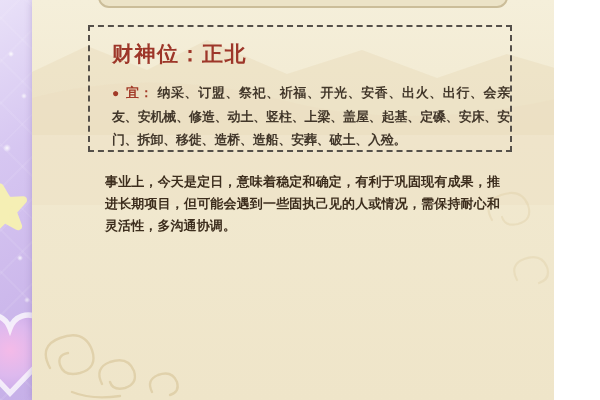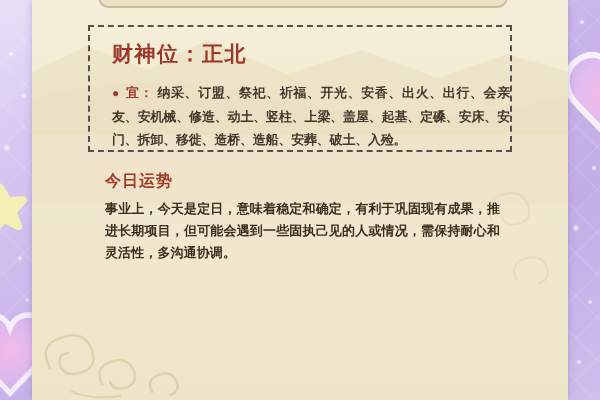--- a/index.html
+++ b/index.html
@@ -1,20 +1,20 @@
 <!DOCTYPE html>
 <html><head>
 <meta charset="utf-8">
 <style>
   * { margin:0; padding:0; box-sizing:border-box; }
   html,body { width:600px; height:400px; overflow:hidden; }
   body { font-family:"Liberation Sans","DejaVu Sans",sans-serif; }
 
   .stage{
-    position:relative; width:600px; height:400px; overflow:hidden;
+    position:relative; width:554px; height:400px; overflow:hidden;
     background:linear-gradient(150deg,#e9e1f8 0%, #d6c6f1 22%, #c8b2e9 52%, #c3ade6 72%, #d0bdee 100%);
     padding-left:24px;
   }
   
   .stage::before{
     content:""; position:absolute; inset:0;
     background:
       repeating-linear-gradient(45deg, rgba(255,255,255,.07) 0 2px, transparent 2px 30px),
       repeating-linear-gradient(-45deg, rgba(255,255,255,.07) 0 2px, transparent 2px 30px);
   }
@@ -142,18 +142,17 @@
     <div class="dashed-box">
       <div class="wealth-title">财神位：正北</div>
       <div class="yi-line">
         <span class="yi-bullet">●</span>
         <span class="yi-label">宜：</span>
         <span>纳采、订盟、祭祀、祈福、开光、安香、出火、出行、会亲友、安机械、修造、动土、竖柱、上梁、盖屋、起基、定磉、安床、安门、拆卸、移徙、造桥、造船、安葬、破土、入殓。</span>
       </div>
     </div>
 
     <div class="fortune">
-      <div class="fortune-heading">今日运势</div>
       <p>事业上，今天是定日，意味着稳定和确定，有利于巩固现有成果，推进长期项目，但可能会遇到一些固执己见的人或情况，需保持耐心和灵活性，多沟通协调。</p>
     </div>
 
   </div>
 </div>
 
 </body></html>

